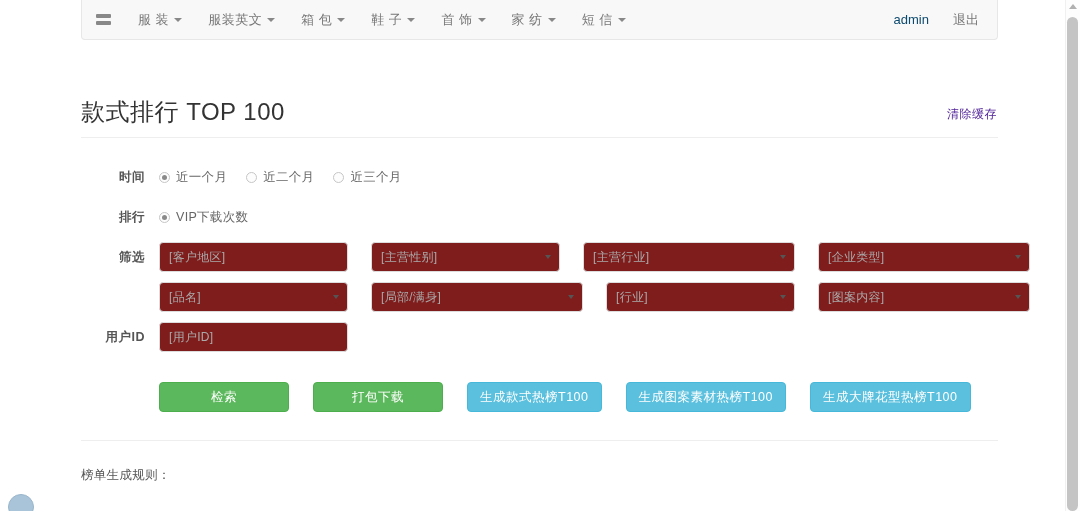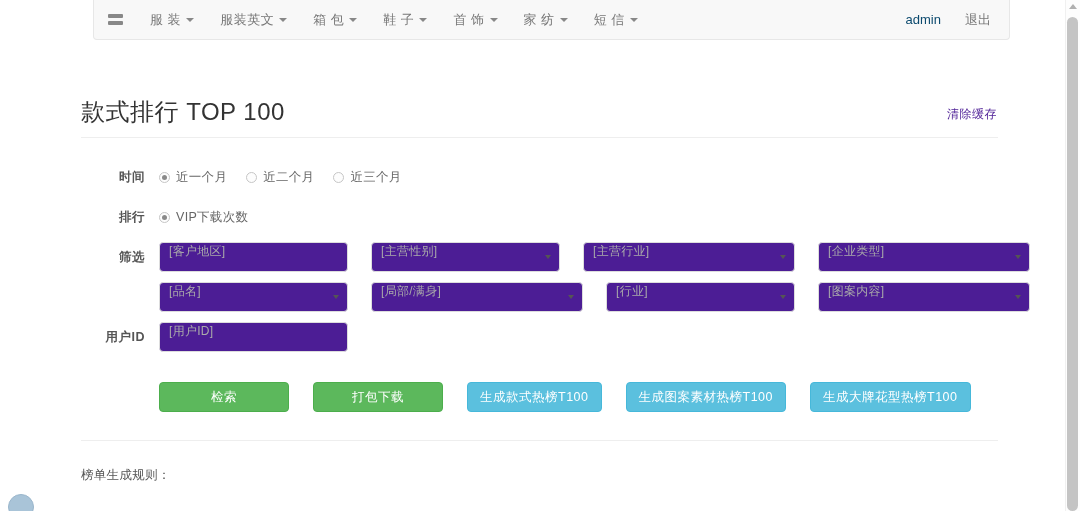--- a/index.html
+++ b/index.html
@@ -12,21 +12,21 @@
   }
   .page {
     position: relative;
     width: 1080px; height: 511px;
     background: #ffffff;
   }
 
   
   .navbar {
     position: absolute;
-    left: 93px; top: 0px;
+    left: 81px; top: 0px;
     width: 917px; height: 40px;
     background: #f8f8f8;
     border: 1px solid #e7e7e7;
     border-top: none;
     border-radius: 0 0 4px 4px;
     display: flex;
     align-items: stretch;
   }
   .nav-left { display: flex; align-items: stretch; }
   .nav-right { margin-left: auto; display: flex; align-items: stretch; }
@@ -157,25 +157,25 @@
     border-radius: 50%;
     background: #8a8a8a;
   }
 
   .fields { display: flex; }
   .field {
     position: relative;
     width: 189px;
     height: 30px;
     margin-right: 23px;
-    background: #4c1d95;
+    background: #7f1d1d;
     border: 1px solid #dddddd;
     border-radius: 4px;
     display: flex;
-    align-items: flex-start;
+    align-items: center;
     padding: 0 9px;
     font-size: 12px;
     color: #aaaaaa;
     cursor: pointer;
     letter-spacing: 0.3px;
     overflow: hidden;
     white-space: nowrap;
   }
   .field.wide { width: 212px; }
   .field.last { margin-right: 0; }

